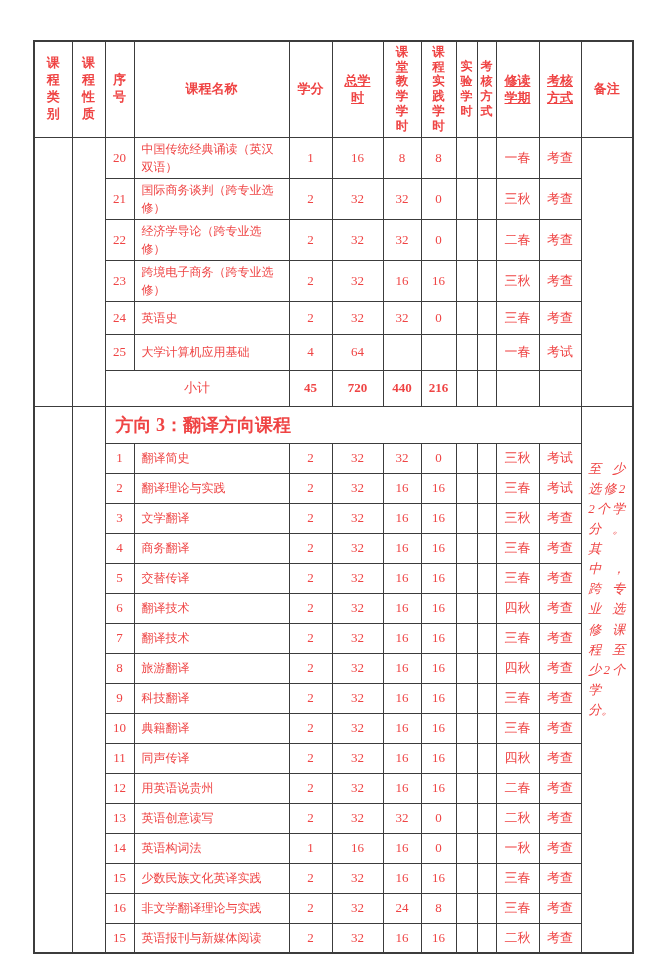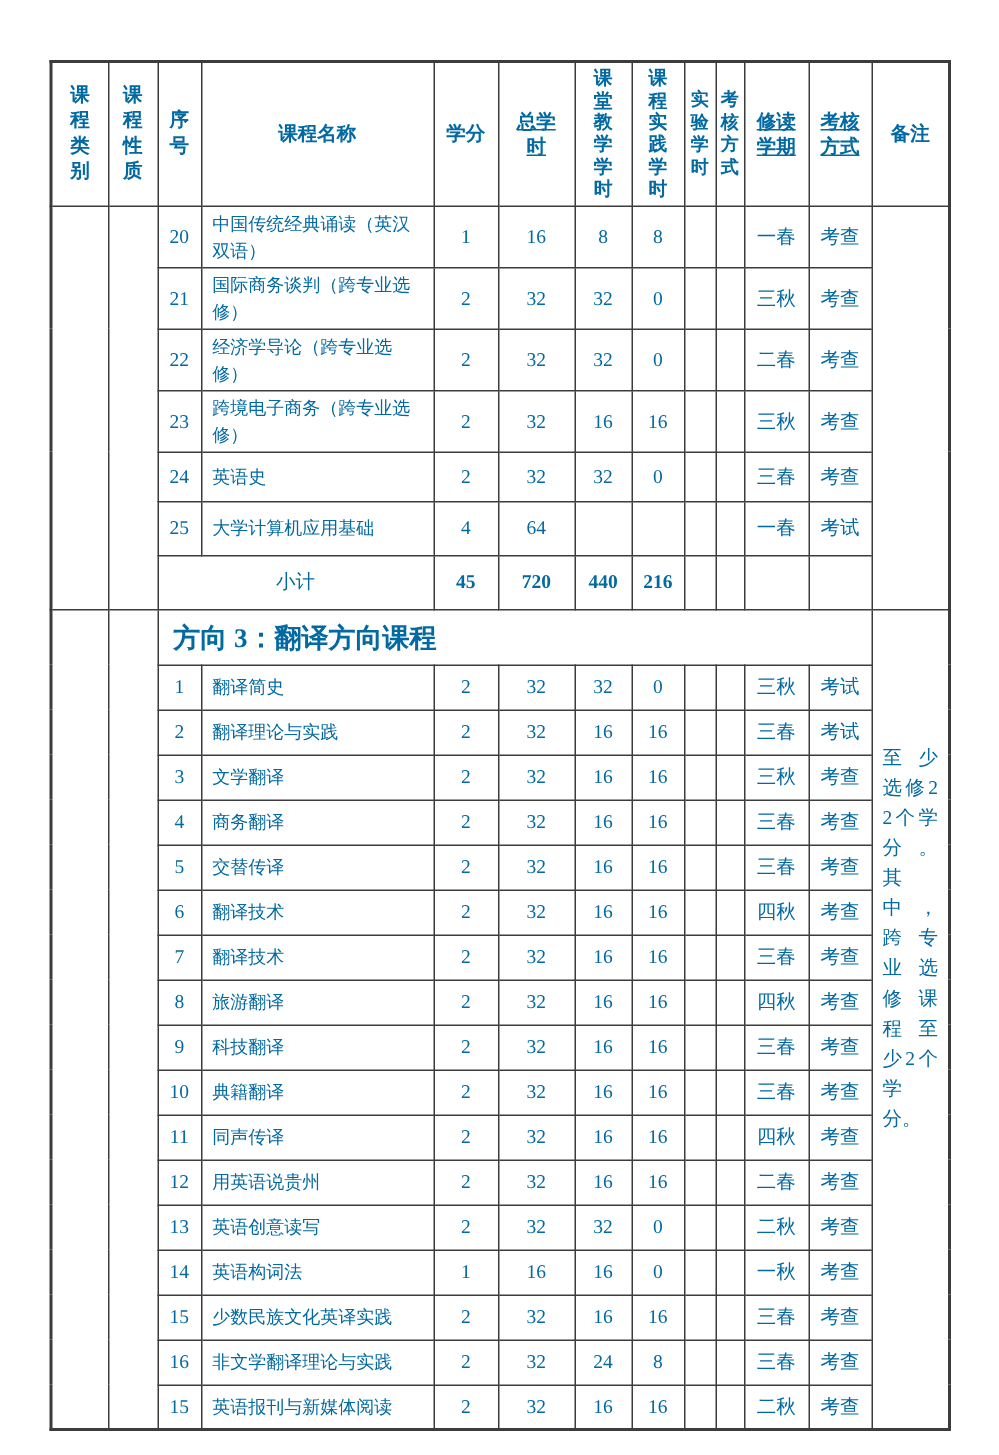--- a/index.html
+++ b/index.html
@@ -1,32 +1,32 @@
 <!DOCTYPE html>
 <html><head>
 <meta charset="utf-8">
 <style>
   html,body{margin:0;padding:0;background:#ffffff;}
   .page{position:relative;width:666px;height:970px;background:#ffffff;overflow:hidden;
-        font-family:"Liberation Serif","DejaVu Serif",serif;color:#0369a1;}
+        font-family:"Liberation Serif","DejaVu Serif",serif;color:#ef4444;}
   table.course{border-collapse:collapse;table-layout:fixed;width:599px;margin:40px 0 0 33px;
                border:2px solid #3c3c3c;}
   td,th{border:1px solid #3c3c3c;padding:0;text-align:center;vertical-align:middle;
         font-size:13px;overflow:hidden;}
   th{font-weight:bold;}
   .vtext{display:inline-block;width:1.15em;word-break:break-all;line-height:1.3;text-align:center;}
   .v2{display:inline-block;width:2.2em;word-break:break-all;line-height:1.35;text-align:center;text-decoration:underline;}
   .v6{font-size:12.5px;line-height:1.18;text-align:center;}
   .sq{font-size:12px;line-height:1.25;}
   .nm{text-align:left;padding:2px 7px;font-size:12px;line-height:1.5;}
   .dir{text-align:left;padding-left:10px;font-weight:bold;font-size:18px;}
   .b{font-weight:bold;}
   .cat{vertical-align:top;padding-top:138px;}
   .cat .vtext{font-weight:bold;font-size:13.5px;line-height:1.45;margin-left:48px;}
-  .remark{vertical-align:top;padding-top:88px;}
+  .remark{vertical-align:top;padding-top:52px;font-style:italic;}
   .remark-text{display:inline-block;width:37px;word-break:break-all;text-align:justify;
                line-height:1.55;font-size:13px;}
   .rhdr{height:96px}.r38{height:38px}.r36{height:36px}.r33{height:33px}.r37{height:37px}.r30{height:30px}
 </style>
 </head>
 <body>
 
 <div class="page">
 <table class="course">
   <colgroup>

